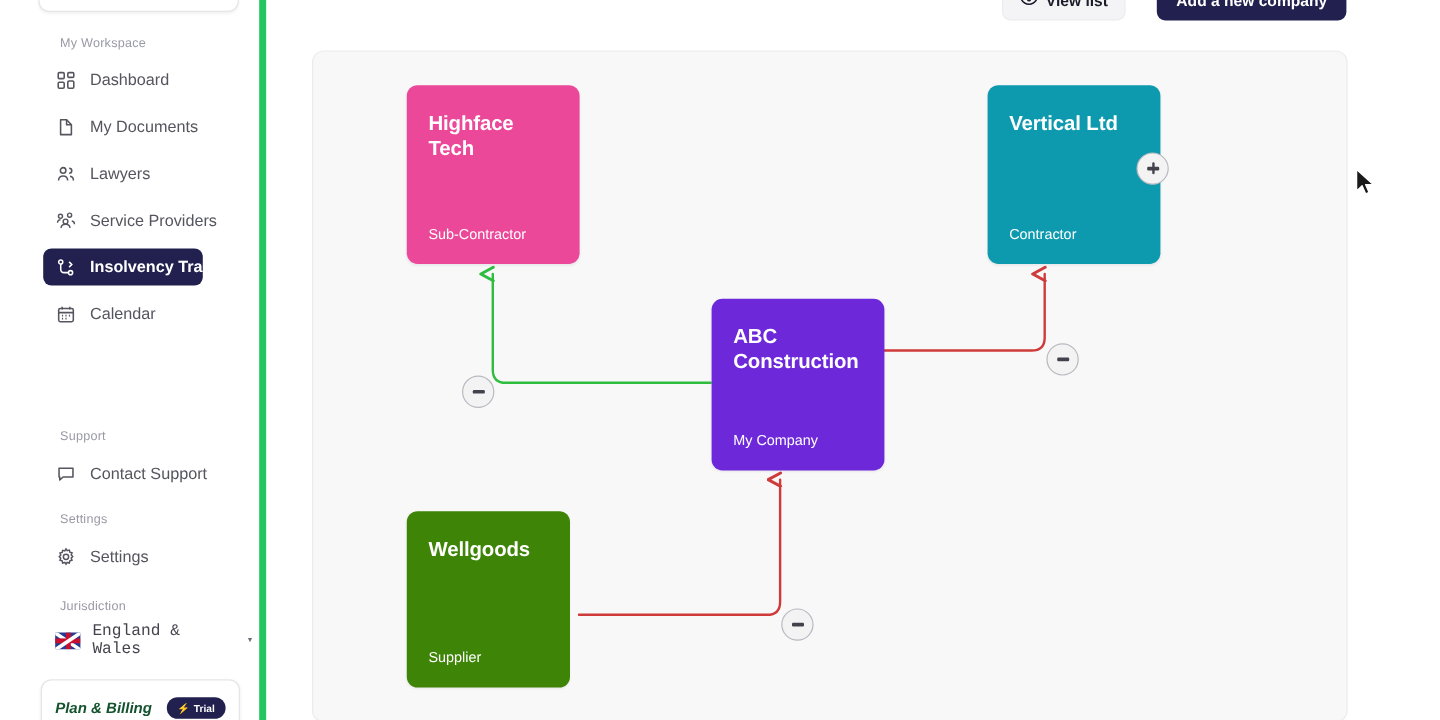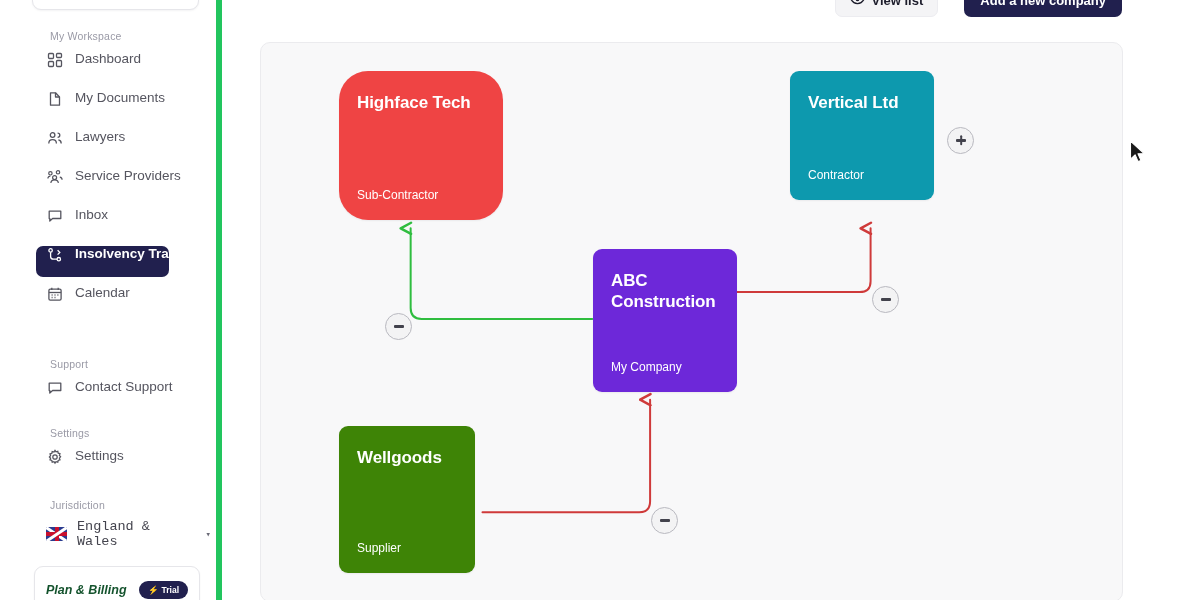--- a/index.html
+++ b/index.html
@@ -32,21 +32,21 @@
   }
   .side-section-label {
     font-size: 10.5px;
     color: #9a9aa6;
     letter-spacing: .2px;
     padding-left: 50px;
     margin-bottom: 9px;
   }
   .nav-list { padding: 0 26px 0 0; }
   .nav-item {
-    display: flex; align-items: flex-start;
+    display: flex; align-items: center;
     gap: 12px;
     height: 31px;
     margin: 8px 27px 4px 36px;
     padding: 0 10px;
     border-radius: 7px;
     color: #55555f;
     font-size: 13.5px;
     cursor: pointer;
     white-space: nowrap;
   }
@@ -249,28 +249,20 @@
                 <circle cx="11" cy="3.3" r="1.7"></circle>
                 <circle cx="7.6" cy="8.6" r="2"></circle>
               <path d="M.9 9.6c0-1.5 1.1-2.5 2.5-2.5"></path>
                 <path d="M12.8 8.2c1.3.2 2.3 1.2 2.3 2.6"></path>
               <path d="M3.9 14c0-2.1 1.6-3.2 3.7-3.2s3.7 1.1 3.7 3.2"></path>
             </svg>
           </span>
           <span>Service Providers</span>
         </div>
 
-        <div class="nav-item">
-          <span class="nav-ico">
-            <svg width="16" height="16" viewBox="0 0 16 16" fill="none" stroke="#55555f" stroke-width="1.3" stroke-linejoin="round">
-              <path d="M2.2 3.2h11.6v7.3H5.6L2.8 13V10.5H2.2z"></path>
-            </svg>
-          </span>
-          <span>Inbox</span>
-        </div>
 
         <div class="nav-item active">
           <span class="nav-ico">
             <svg width="16" height="16" viewBox="0 0 16 16" fill="none" stroke="#ffffff" stroke-width="1.3">
               <circle cx="3.6" cy="3.4" r="1.7"></circle>
                 <circle cx="11.8" cy="12.2" r="1.7"></circle>
               <path d="M3.6 5.3v4.1c0 1.6 1.3 2.8 2.9 2.8h3.6"></path>
                 <path d="M10.6 3.2l2.2 2.2-2.2 2.2"></path>
             </svg>
           </span>
@@ -367,26 +359,26 @@
             </marker>
           </defs>
 
           <path d="M332 277 H 161 Q 150 277 150 266 V 186" fill="none" stroke="#2fbd3f" stroke-width="2" stroke-linecap="round" marker-end="url(#arrow-green)"></path>
 
           <path d="M476 250 H 600 Q 611 250 611 239 V 186" fill="none" stroke="#cf3a3a" stroke-width="2" stroke-linecap="round" marker-end="url(#arrow-red)"></path>
 
           <path d="M222 471 H 379 Q 390 471 390 460 V 358" fill="none" stroke="#cf3a3a" stroke-width="2" stroke-linecap="round" marker-end="url(#arrow-red)"></path>
         </svg>
 
-        <div class="node" style="left:78px;top:28px;width:164px;height:149px;background:#ef4444;border-radius:29px;">
+        <div class="node" style="left:78px;top:28px;width:144px;height:149px;background:#ec4899;">
           <div class="node-title">Highface Tech</div>
           <div class="node-role">Sub-Contractor</div>
         </div>
 
-        <div class="node" style="left:529px;top:28px;width:144px;height:129px;background:#0d99ae;">
+        <div class="node" style="left:562px;top:28px;width:144px;height:149px;background:#0d99ae;">
           <div class="node-title">Vertical Ltd</div>
           <div class="node-role">Contractor</div>
         </div>
 
         <div class="node" style="left:332px;top:206px;width:144px;height:143px;background:#6d28d9;">
           <div class="node-title">ABC Construction</div>
           <div class="node-role">My Company</div>
         </div>
 
         <div class="node" style="left:78px;top:383px;width:136px;height:147px;background:#3e8406;">

